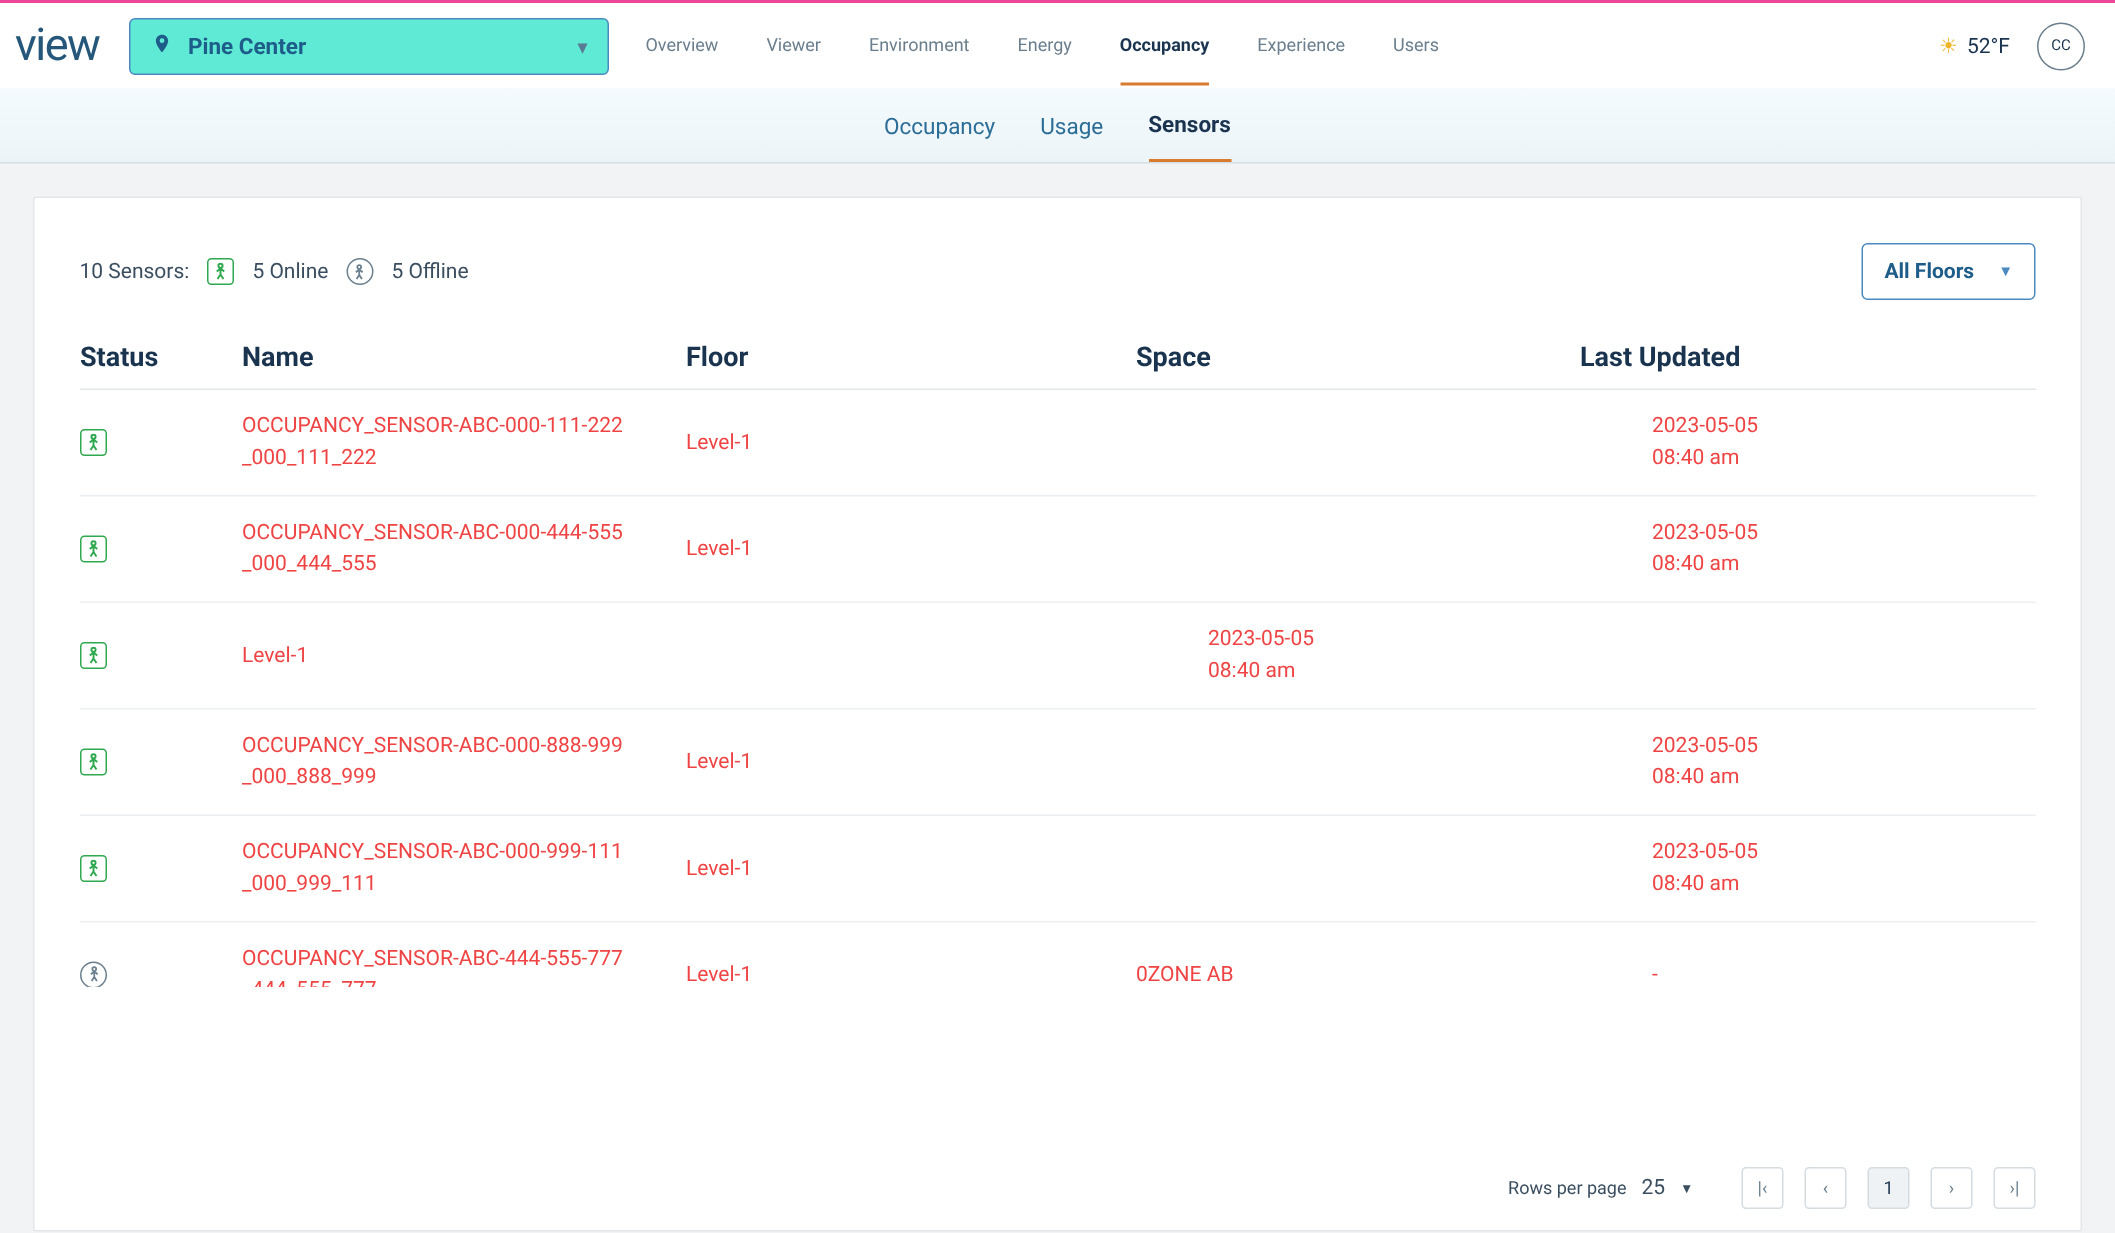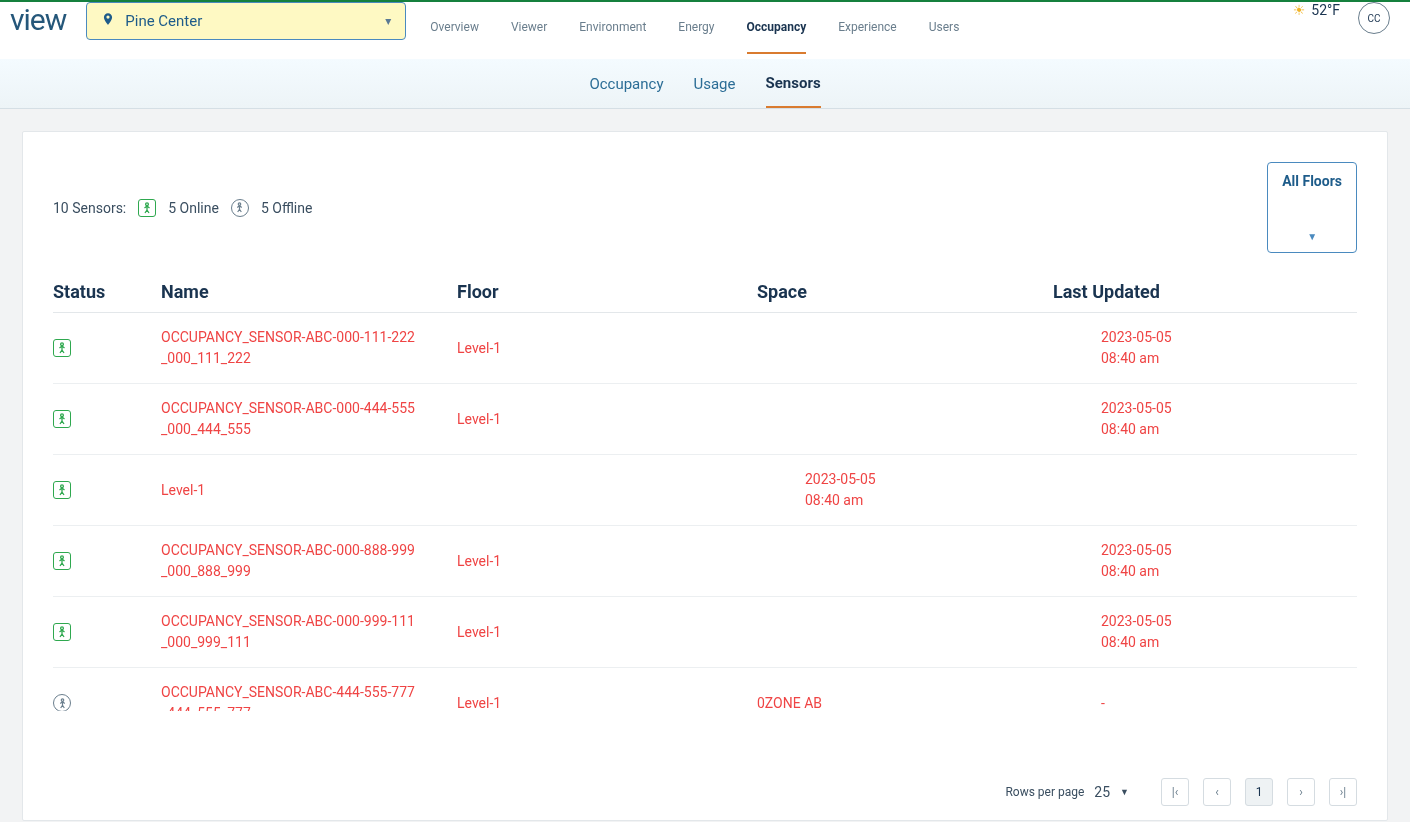--- a/index.html
+++ b/index.html
@@ -1,19 +1,19 @@
 <!DOCTYPE html>
 <html><head>
 <meta charset="utf-8">
 <style>
   * { box-sizing: border-box; margin: 0; padding: 0; }
   body { font-family: -apple-system, BlinkMacSystemFont, "Segoe UI", Roboto, Arial, sans-serif; background: #f2f3f4; color: #1a3450; width: 1410px; height: 822px; overflow: hidden; }
-  .topbar { background: #fff; height: 59px; display: flex; align-items: flex-start; padding: 0 20px 0 10px; border-top: 2px solid #15803d; }
+  .topbar { background: #fff; height: 59px; display: flex; align-items: center; padding: 0 20px 0 10px; border-top: 2px solid #ec4899; }
   .logo { color: #25577a; font-size: 30px; font-weight: 400; letter-spacing: -1px; margin-right: 20px; }
-  .location-select { display: flex; align-items: center; gap: 10px; background: #fef9c3; border: 1.5px solid #4a8abf; border-radius: 4px; padding: 8px 14px; min-width: 320px; color: #1e5c8a; font-weight: 400; font-size: 15px; cursor: pointer; }
+  .location-select { display: flex; align-items: center; gap: 10px; background: #5eead4; border: 1.5px solid #4a8abf; border-radius: 4px; padding: 8px 14px; min-width: 320px; color: #1e5c8a; font-weight: 700; font-size: 15px; cursor: pointer; }
   .location-select .loc-text { flex: 1; }
   .location-select .chev { color: #5a7a94; font-size: 12px; }
   .main-nav { display: flex; gap: 32px; margin-left: 24px; }
   .main-nav-item { color: #6a7e8d; font-size: 12px; padding: 18px 0; cursor: pointer; }
   .main-nav-item.active { color: #1a3450; font-weight: 700; border-bottom: 2px solid #d97b2f; }
   .spacer { flex: 1; }
   .weather { display: flex; align-items: center; gap: 6px; color: #1a3450; font-size: 14px; margin-right: 18px; }
   .avatar-circle { width: 32px; height: 32px; border: 1px solid #6a7e8d; border-radius: 50%; display: flex; align-items: center; justify-content: center; font-size: 10px; color: #1a3450; cursor: pointer; }
 
   .subnav { background: linear-gradient(#f4fbff, #edf4f7); border-bottom: 1px solid #d5dfe5; height: 50px; display: flex; align-items: center; justify-content: center; gap: 30px; }
@@ -25,21 +25,21 @@
   .card-title { font-size: 24px; font-weight: 400; color: #1a3450; }
 
   .filters-row { padding: 30px 30px 0; display: flex; align-items: center; }
   .summary { color: #3a4e60; font-size: 14px; display: flex; align-items: center; gap: 12px; }
   .status-icon { width: 18px; height: 18px; border-radius: 3px; display: inline-flex; align-items: center; justify-content: center; }
   .status-icon.online { border: 1.5px solid #2fa84f; }
   .status-icon.offline { border: 1.5px solid #6a7e8d; border-radius: 50%; }
   .person-svg-on { stroke: #2fa84f; }
   .person-svg-off { stroke: #6a7e8d; }
 
-  .floor-select { margin-left: auto; border: 1px solid #4a8abf; border-radius: 4px; padding: 10px 14px; display: flex; align-items: center; gap: 42px; color: #1e5c8a; font-weight: 700; font-size: 14px; cursor: pointer; flex-direction: column; }
+  .floor-select { margin-left: auto; border: 1px solid #4a8abf; border-radius: 4px; padding: 10px 14px; display: flex; align-items: center; gap: 16px; color: #1e5c8a; font-weight: 700; font-size: 14px; cursor: pointer; }
   .floor-select .tri { color: #4a8abf; font-size: 10px; }
 
   .table-wrap { flex: 1; margin: 18px 0 0 0; overflow: hidden; position: relative; }
   .table-scroll { height: 440px; overflow-y: scroll; padding: 0 30px 0 30px; }
   .thead, .trow { display: grid; grid-template-columns: 108px 296px 300px 296px 1fr; align-items: center; }
   .thead { padding: 10px 0; border-bottom: 1px solid #e3e7ea; color: #1a3450; font-weight: 700; font-size: 18px; }
   .trow { padding: 14px 0; border-bottom: 1px solid #eceff1; color: #ef4444; font-size: 14px; }
   .cell-name { line-height: 1.5; max-width: 260px; word-break: break-all; }
   .cell-updated { line-height: 1.5; margin-left: 48px; }
 

